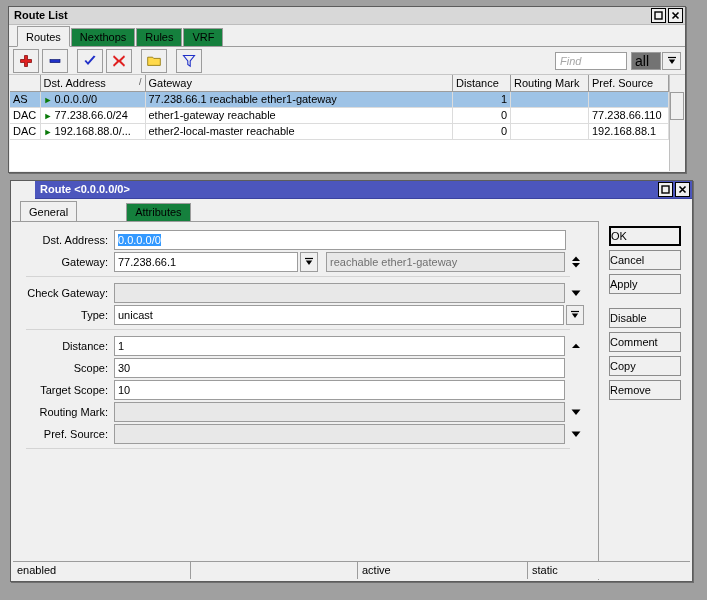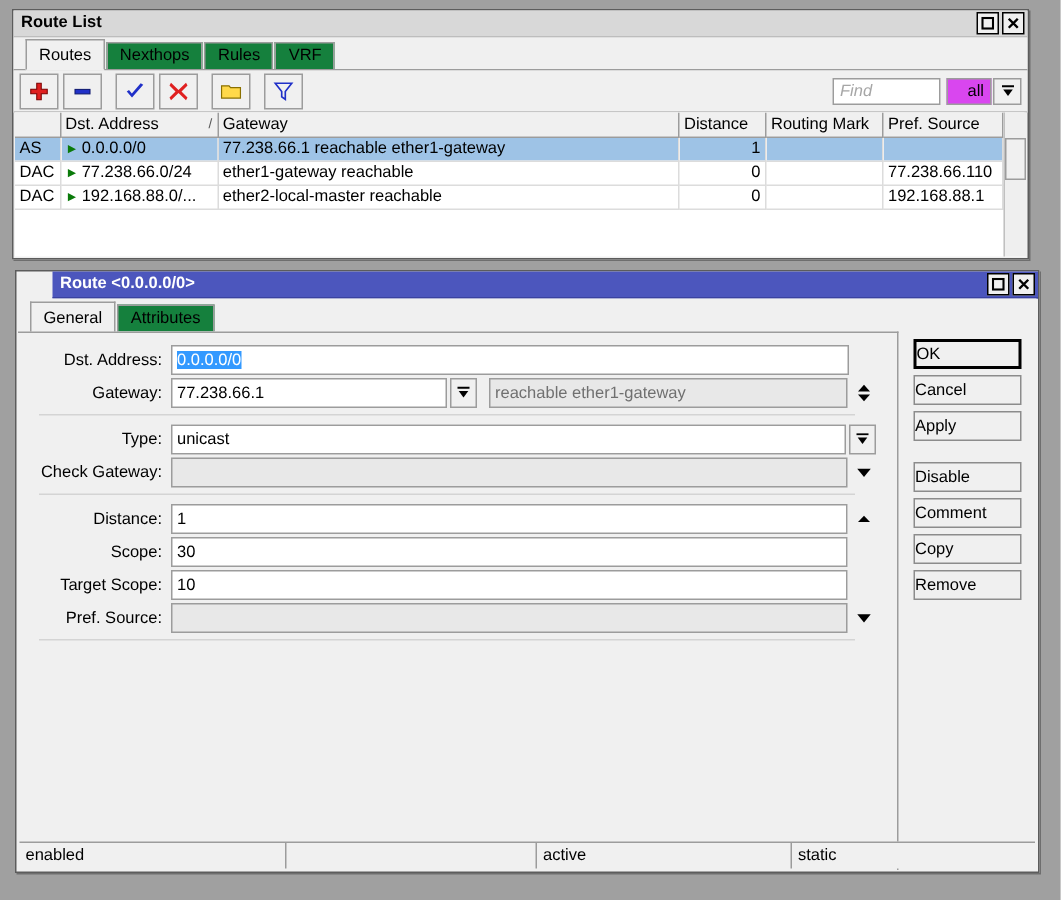--- a/index.html
+++ b/index.html
@@ -31,43 +31,43 @@
               border-bottom:1px solid #f0f0f0;}
   .toolbar{height:28px;display:flex;align-items:center;padding:2px 4px;background:#f0f0f0;
            border-bottom:1px solid #c6c6c6;box-sizing:border-box;}
   .tbtn2{width:24px;height:22px;margin-right:3px;background:#f0f0f0;
          border:1px solid #9c9c9c;display:flex;align-items:center;justify-content:center;cursor:default;}
   .tbtn2.gap{margin-left:6px;}
   .spacer{flex:1;}
   .findbox{width:72px;height:18px;background:#fff;border:1px solid #9c9c9c;
            font-style:italic;color:#a6a6a6;font-size:11px;line-height:17px;padding-left:4px;
            box-sizing:border-box;}
-  .allbox{width:30px;height:18px;background:#d946ef;border:1px solid #9c9c9c;margin-left:4px;
-          font-size:11px;line-height:17px;padding-left:13px;box-sizing:border-box;}
+  .allbox{width:30px;height:18px;background:#737373;border:1px solid #9c9c9c;margin-left:4px;
+          font-size:14px;line-height:17px;padding-left:3px;box-sizing:border-box;}
   .allbtn{width:19px;height:18px;margin-left:1px;background:#f0f0f0;border:1px solid #9c9c9c;
           display:flex;align-items:center;justify-content:center;cursor:default;box-sizing:border-box;}
   .grid{position:absolute;left:1px;right:1px;top:68px;bottom:1px;background:#fff;overflow:hidden;}
   table.rt{border-collapse:collapse;width:100%;table-layout:fixed;font-size:11px;}
   table.rt th{background:#f0f0f0;border-right:1px solid #9c9c9c;border-bottom:1px solid #9c9c9c;
      font-weight:normal;text-align:left;height:16px;padding:0 3px;white-space:nowrap;
      box-sizing:border-box;}
   table.rt td{border-right:1px solid #dcdcdc;border-bottom:1px solid #dcdcdc;height:16px;
      padding:0 3px;white-space:nowrap;overflow:hidden;box-sizing:border-box;}
   tr.sel td{background:#9ec3e6;}
   td.num{text-align:right;}
   .flag{color:#0a7a0a;font-size:9px;margin-right:2px;}
   .vscroll{position:absolute;right:1px;top:68px;bottom:1px;width:14px;background:#efefef;
            border-left:1px solid #c0c0c0;}
   .vscroll .thumb{position:absolute;top:17px;left:0;width:14px;height:28px;background:#f0f0f0;
            border:1px solid #9c9c9c;box-sizing:border-box;}
   
   #routedlg{left:10px;top:180px;width:681px;height:400px;}
   #routedlg .titlebar{background:#4c56bd;color:#fff;border-bottom:1px solid #3a42a0;margin-left:24px;}
   .dlgbody{position:absolute;left:1px;right:1px;top:18px;bottom:1px;background:#f0f0f0;}
-  .dtabs{height:22px;display:flex;align-items:flex-end;padding-left:8px;box-sizing:border-box;}
+  .dtabs{height:22px;display:flex;align-items:flex-end;padding-left:8px;box-sizing:border-box;gap:48px;}
   .fields{position:absolute;left:0;right:92px;top:22px;bottom:0;
           border-top:1px solid #9c9c9c;border-right:1px solid #9c9c9c;box-sizing:border-box;
           background:#f0f0f0;padding:6px 14px 0 0;}
   .row{display:flex;align-items:center;height:16px;margin-bottom:6px;}
   .lbl{width:96px;text-align:right;padding-right:6px;font-size:11px;white-space:nowrap;}
   .inp{flex:1;height:20px;background:#fff;border:1px solid #9c9c9c;box-sizing:border-box;
        font-size:11px;line-height:18px;padding-left:3px;overflow:hidden;white-space:nowrap;}
   .inp.dis{background:#e8e8e8;color:#707070;}
   .sel-text{background:#3399ff;color:#fff;}
   .dd{width:18px;height:20px;margin-left:2px;background:#f0f0f0;border:1px solid #9c9c9c;
@@ -275,40 +275,40 @@
           <svg width="10" height="14" viewBox="0 0 10 14">
               <path d="M5 1.5 L9 6 H1z" fill="#000"></path>
               <path d="M5 12.5 L9 8 H1z" fill="#000"></path>
             </svg>
         </div>
       </div>
 
       <div class="sep"></div>
 
       <div class="row">
+        <div class="lbl">Check Gateway:</div>
+        <div class="inp dis"></div>
+        <div class="ddflat">
+          <svg width="10" height="8" viewBox="0 0 10 8">
+              <path d="M0.5 1.5h9L5 7z" fill="#000"></path>
+            </svg>
+        </div>
+      </div>
+
+      <div class="row">
         <div class="lbl">Type:</div>
         <div class="inp">unicast</div>
         <div class="dd">
           <svg width="10" height="10" viewBox="0 0 10 10">
               <path d="M1 1.5h8" stroke="#000" stroke-width="1.2"></path>
               <path d="M1.8 3.6h6.4L5 8z" fill="#000"></path>
             </svg>
         </div>
       </div>
 
-      <div class="row">
-        <div class="lbl">Check Gateway:</div>
-        <div class="inp dis"></div>
-        <div class="ddflat">
-          <svg width="10" height="8" viewBox="0 0 10 8">
-              <path d="M0.5 1.5h9L5 7z" fill="#000"></path>
-            </svg>
-        </div>
-      </div>
-
       <div class="sep"></div>
 
       <div class="row">
         <div class="lbl">Distance:</div>
         <div class="inp">1</div>
         <div class="ddflat">
           <svg width="10" height="6" viewBox="0 0 10 6">
               <path d="M5 0.8 L9 5 H1z" fill="#000"></path>
             </svg>
         </div>
@@ -319,20 +319,29 @@
         <div class="inp">30</div>
         <div class="ddflat"></div>
       </div>
 
       <div class="row">
         <div class="lbl">Target Scope:</div>
         <div class="inp">10</div>
         <div class="ddflat"></div>
       </div>
 
+      <div class="row">
+        <div class="lbl">Routing Mark:</div>
+        <div class="inp dis"></div>
+        <div class="ddflat">
+          <svg width="10" height="8" viewBox="0 0 10 8">
+              <path d="M0.5 1.5h9L5 7z" fill="#000"></path>
+            </svg>
+        </div>
+      </div>
 
       <div class="row">
         <div class="lbl">Pref. Source:</div>
         <div class="inp dis"></div>
         <div class="ddflat">
           <svg width="10" height="8" viewBox="0 0 10 8">
               <path d="M0.5 1.5h9L5 7z" fill="#000"></path>
             </svg>
         </div>
       </div>

